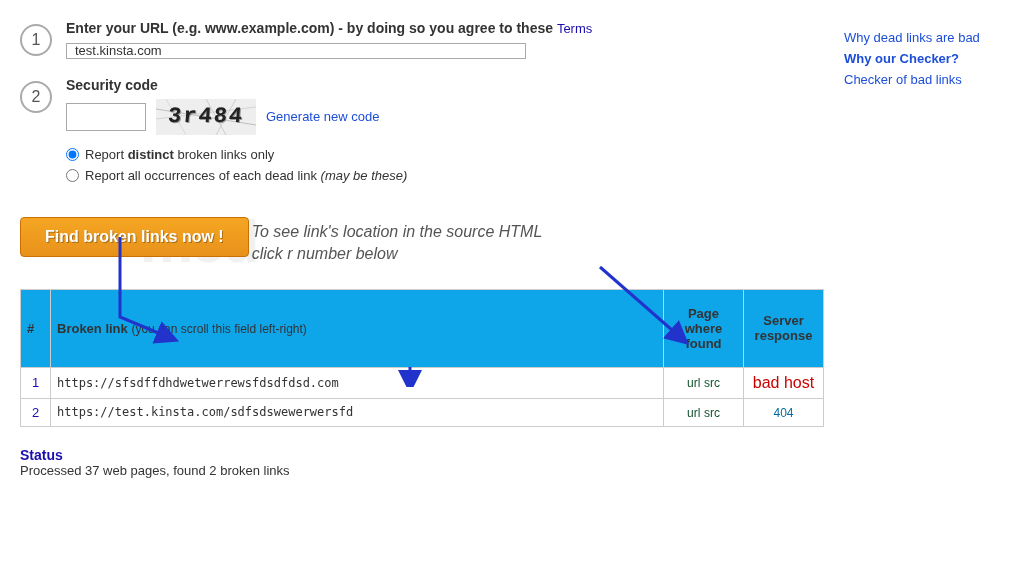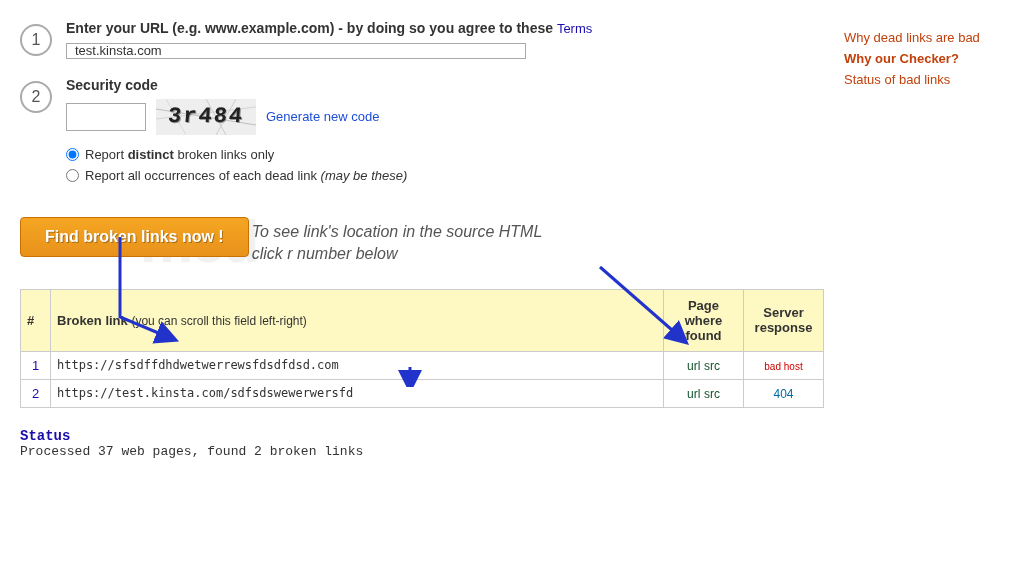--- a/index.html
+++ b/index.html
@@ -18,21 +18,21 @@
     .main-content {
       flex: 1;
       padding-right: 20px;
     }
     .sidebar {
       width: 160px;
       padding-top: 10px;
     }
     .sidebar a {
       display: block;
-      color: #c2410c;
+      color: #1d4ed8;
       text-decoration: none;
       margin-bottom: 6px;
       font-size: 13px;
     }
     .sidebar a.bold { font-weight: bold; }
 
     
     .step {
       display: flex;
       align-items: flex-start;
@@ -169,23 +169,23 @@
 
     
     .results-table {
       width: 100%;
       border-collapse: collapse;
       border: 1px solid #ccc;
       margin-bottom: 20px;
       font-size: 13px;
     }
     .results-table th {
-      background: #fef9c3;
+      background: #0ea5e9;
       border: 1px solid #ccc;
-      padding: 8px 6px;
+      padding: 16px 6px;
       text-align: left;
       font-weight: bold;
     }
     .results-table th.center { text-align: center; }
     .results-table td {
       border: 1px solid #ccc;
       padding: 6px 6px;
       vertical-align: middle;
     }
     .results-table td.center { text-align: center; }
@@ -200,32 +200,31 @@
     }
     .small-link {
       color: #14532d;
       text-decoration: none;
       font-size: 12px;
       text-align: center;
     }
     .bad-host {
       color: #cc0000;
       text-decoration: none;
-      font-size: 10px;
+      font-size: 16px;
     }
     .err-404 {
       color: #0369a1;
       text-decoration: none;
       font-size: 12px;
     }
 
     
     .status-section {
       margin-top: 16px;
-      font-family: Liberation Mono, monospace;
     }
     .status-label {
       color: #1a0dab;
       font-weight: bold;
       font-size: 14px;
     }
     .completed-text {
       font-size: 18px;
       font-weight: bold;
       letter-spacing: 2px;
@@ -359,15 +358,15 @@
         <div class="status-label">Status</div>
         <div class="processed-text">Processed 37 web pages, found 2 broken links</div>
       </div>
 
     </div>
   </div>
 
   <div class="sidebar">
     <a href="#">Why dead links are bad</a>
     <a href="#" class="bold">Why our Checker?</a>
-    <a href="#">Status of bad links</a>
+    <a href="#">Checker of bad links</a>
   </div>
 </div>
 
 </body></html>

